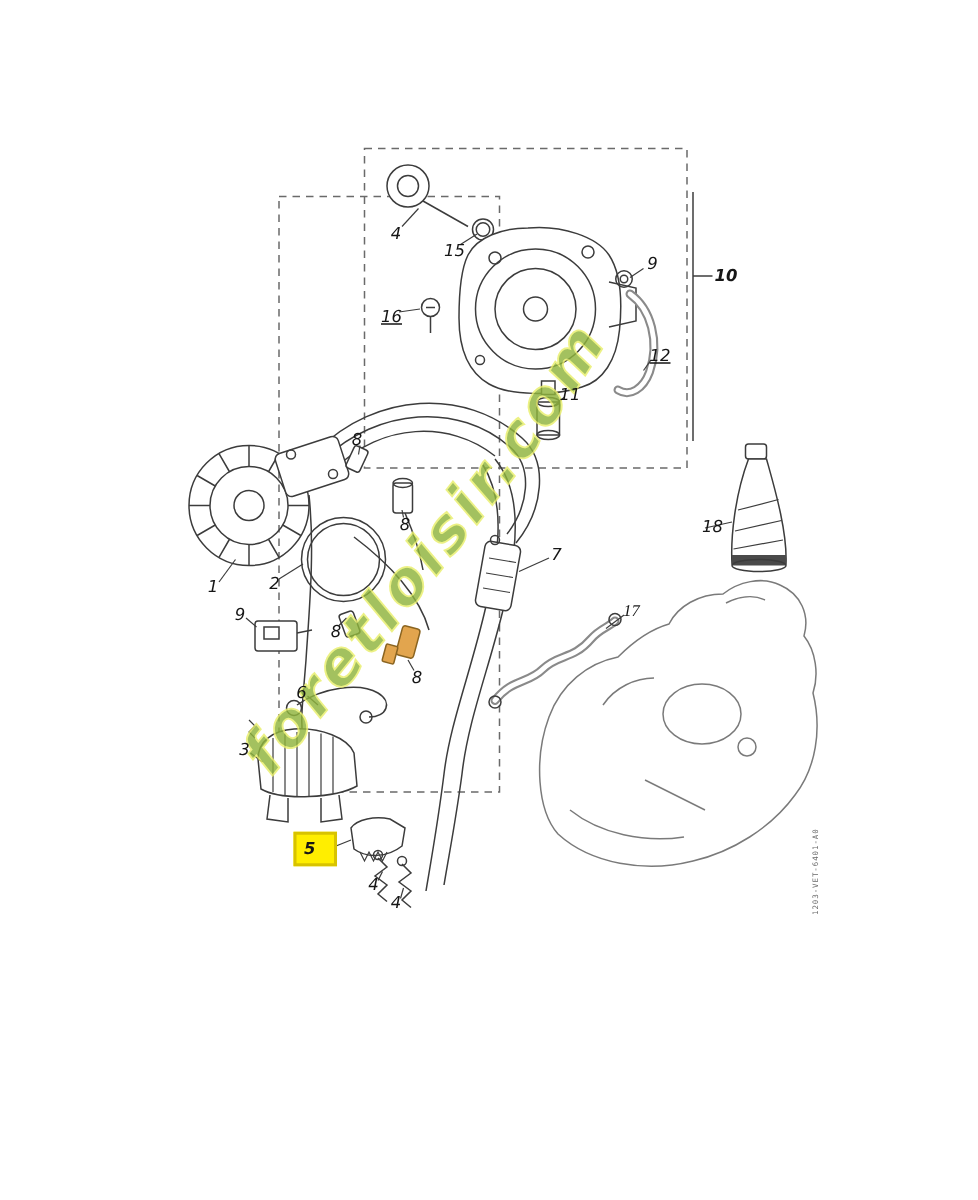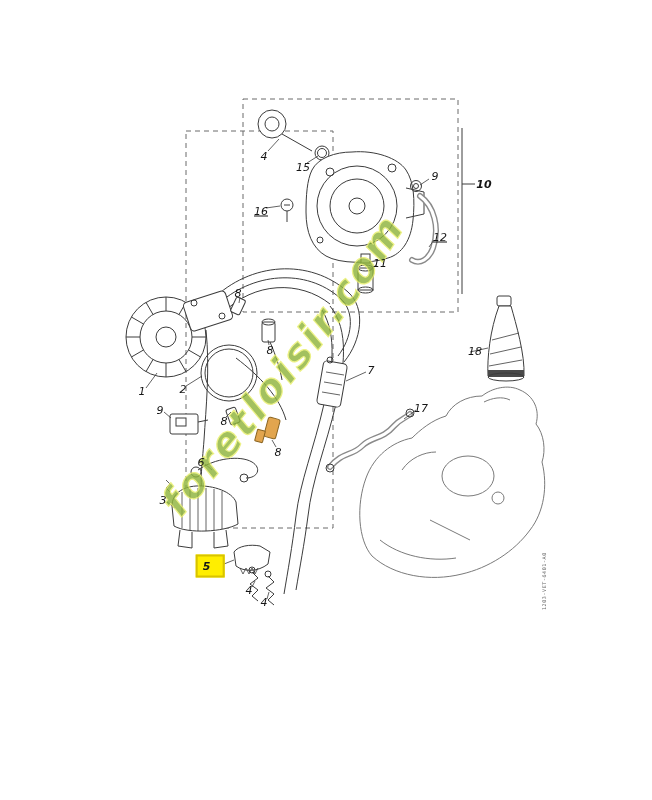--- a/index.html
+++ b/index.html
@@ -237,21 +237,21 @@
       <div class="callout" style="left: 435px; top: 176px;">9</div>
       <div class="callout" style="left: 440px; top: 237px; text-decoration: underline;">12</div>
       <div class="callout" style="left: 380px; top: 263px;">11</div>
       <div class="callout" style="left: 484px; top: 184px; font-weight: bold;">10</div>
       <div class="callout" style="left: 475px; top: 351px;">18</div>
       <div class="callout" style="left: 238px; top: 293px;">8</div>
       <div class="callout" style="left: 270px; top: 350px;">8</div>
       <div class="callout" style="left: 224px; top: 421px;">8</div>
       <div class="callout" style="left: 278px; top: 452px;">8</div>
       <div class="callout" style="left: 371px; top: 370px;">7</div>
-      <div class="callout" style="left: 421px; top: 408px;">17</div>
+      <div class="callout" style="left: 421px; top: 408px; font-family: Liberation Serif, serif;">17</div>
       <div class="callout" style="left: 142px; top: 391px;">1</div>
       <div class="callout" style="left: 183px; top: 389px;">2</div>
       <div class="callout" style="left: 160px; top: 410px;">9</div>
       <div class="callout" style="left: 201px; top: 462px;">6</div>
       <div class="callout" style="left: 163px; top: 500px;">3</div>
       <div class="callout highlighted" style="left: 210px; top: 566px;">5</div>
       <div class="callout" style="left: 249px; top: 590px;">4</div>
       <div class="callout" style="left: 264px; top: 602px;">4</div>
     </div>
 

